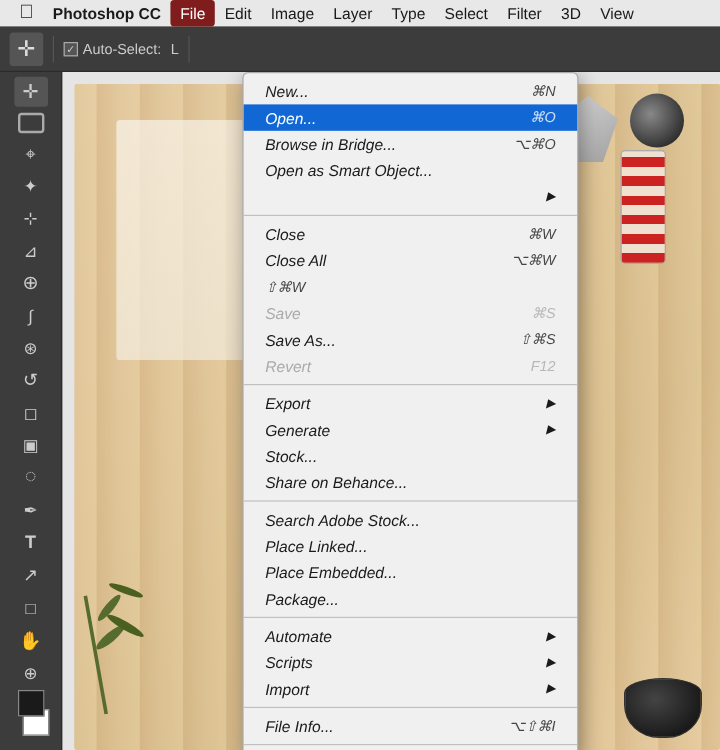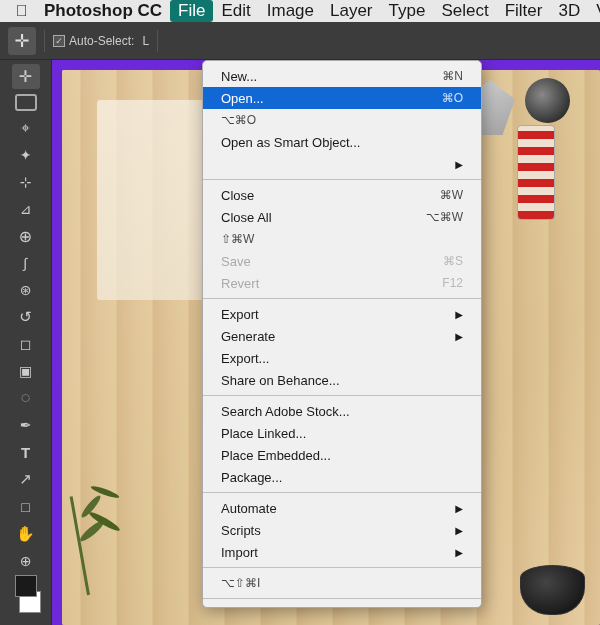--- a/index.html
+++ b/index.html
@@ -22,27 +22,27 @@
       align-items: center;
       padding: 0 8px;
       position: relative;
       z-index: 100;
     }
     .menubar-item {
       padding: 0 8px;
       height: 22px;
       display: flex;
       align-items: center;
-      font-size: 17px;
+      font-size: 13px;
       color: #1a1a1a;
       cursor: pointer;
       white-space: nowrap;
     }
     .menubar-item.active {
-      background: #0f766e;
+      background: #7f1d1d;
       color: white;
       border-radius: 3px;
     }
     .menubar-item.app-name {
       font-weight: 600;
     }
 
     
     .toolbar {
       width: 100%;
@@ -109,23 +109,24 @@
       cursor: pointer;
       border-radius: 3px;
     }
     .tool-icon:hover, .tool-icon.active {
       background: #555;
     }
 
     
     .canvas-area {
       flex: 1;
-      background: #6d28d9;
+      background: #e5e5e5;
       overflow: hidden;
       position: relative;
+      font-style: italic;
     }
     .canvas-image {
       position: absolute;
       top: 10px;
       left: 10px;
       right: 0;
       bottom: 0;
       background: linear-gradient(135deg, #f5e6d3 0%, #e8d5b7 30%, #d4c49a 50%, #c8b585 70%, #f0dcc0 100%);
       border-radius: 2px;
       overflow: hidden;
@@ -279,20 +280,21 @@
         <span class="menu-item-label">New...</span>
         <span class="menu-item-shortcut">⌘N</span>
       </div>
 
       <div class="menu-item highlighted">
         <span class="menu-item-label">Open...</span>
         <span class="menu-item-shortcut">⌘O</span>
       </div>
 
       <div class="menu-item">
+        <span class="menu-item-label">Browse in Bridge...</span>
         <span class="menu-item-shortcut">⌥⌘O</span>
       </div>
 
       <div class="menu-item">
         <span class="menu-item-label">Open as Smart Object...</span>
         <span class="menu-item-shortcut"></span>
       </div>
 
       <div class="menu-item">
         <span class="menu-item-arrow">▶</span>
@@ -312,40 +314,44 @@
 
       <div class="menu-item">
         <span class="menu-item-shortcut">⇧⌘W</span>
       </div>
 
       <div class="menu-item disabled">
         <span class="menu-item-label">Save</span>
         <span class="menu-item-shortcut">⌘S</span>
       </div>
 
+      <div class="menu-item">
+        <span class="menu-item-label">Save As...</span>
+        <span class="menu-item-shortcut">⇧⌘S</span>
+      </div>
 
       <div class="menu-item disabled">
         <span class="menu-item-label">Revert</span>
         <span class="menu-item-shortcut">F12</span>
       </div>
 
       <div class="menu-separator"></div>
 
       <div class="menu-item">
         <span class="menu-item-label">Export</span>
         <span class="menu-item-arrow">▶</span>
       </div>
 
       <div class="menu-item">
         <span class="menu-item-label">Generate</span>
         <span class="menu-item-arrow">▶</span>
       </div>
 
       <div class="menu-item">
-        <span class="menu-item-label">Export...</span>
+        <span class="menu-item-label">Stock...</span>
         <span class="menu-item-shortcut"></span>
       </div>
 
       <div class="menu-item">
         <span class="menu-item-label">Share on Behance...</span>
         <span class="menu-item-shortcut"></span>
       </div>
 
       <div class="menu-separator"></div>
 
@@ -382,20 +388,21 @@
       </div>
 
       <div class="menu-item">
         <span class="menu-item-label">Import</span>
         <span class="menu-item-arrow">▶</span>
       </div>
 
       <div class="menu-separator"></div>
 
       <div class="menu-item">
+        <span class="menu-item-label">File Info...</span>
         <span class="menu-item-shortcut">⌥⇧⌘I</span>
       </div>
 
       <div class="menu-separator"></div>
 
     </div>
   </div>
 
 </div>
 

